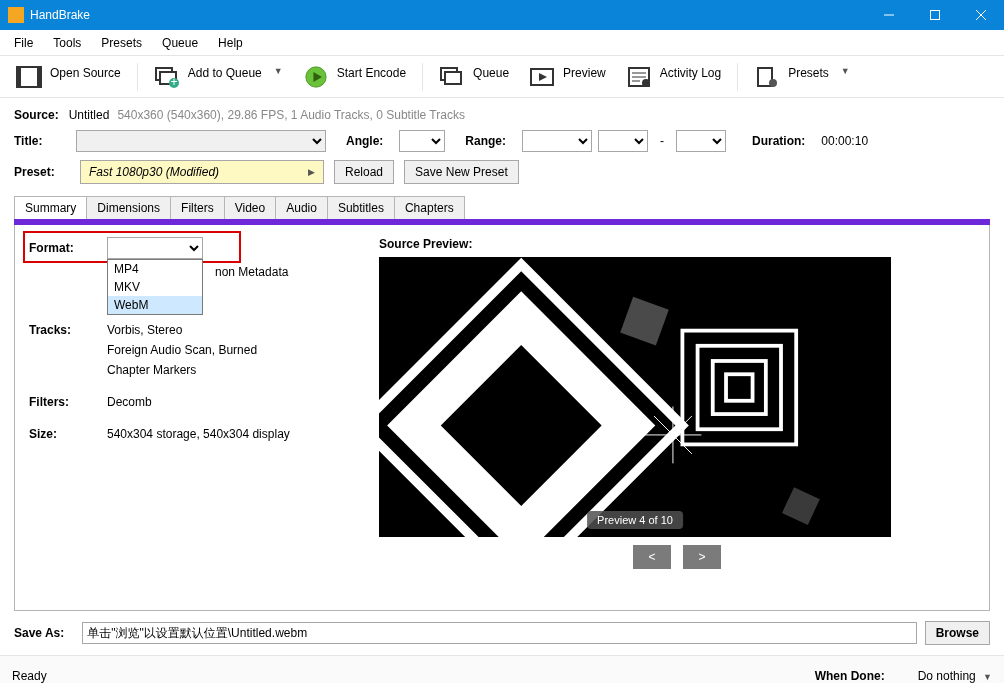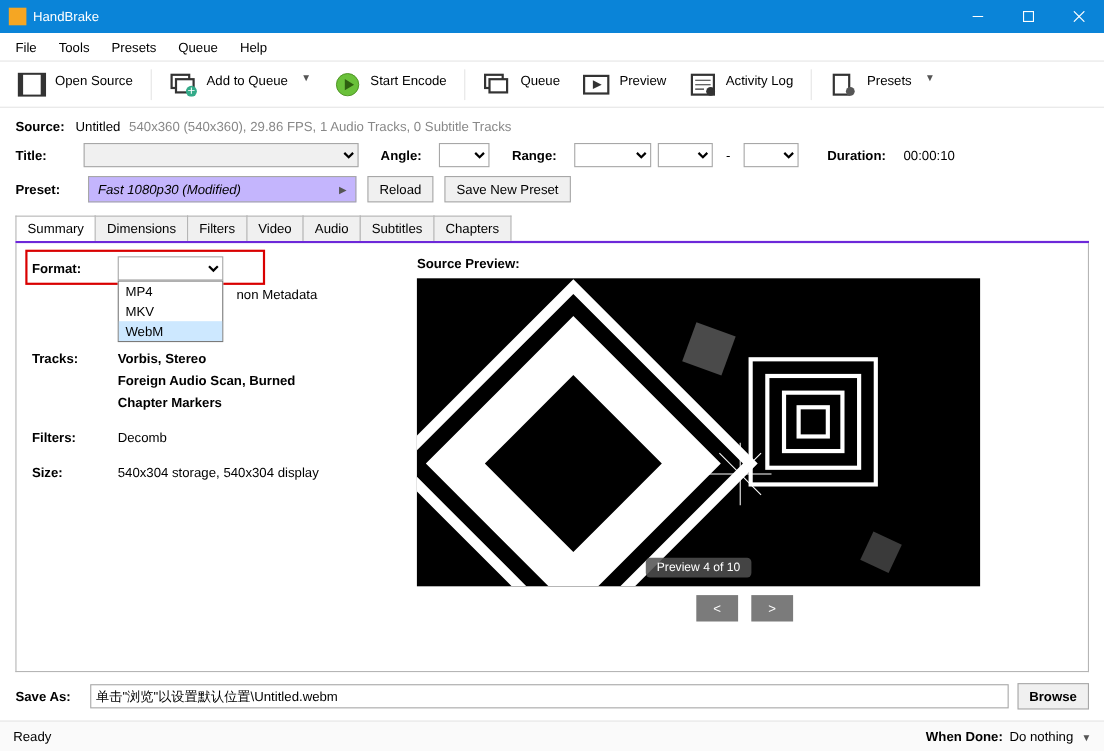--- a/index.html
+++ b/index.html
@@ -23,49 +23,49 @@
 .row { display:flex; align-items:center; margin-bottom:8px; }
 .lbl { font-weight:600; margin-right:10px; }
 .srclight { color:#888; margin-left:8px; }
 select, input[type=text] { border:1px solid #a7a7a7; background:#fff; height:22px; padding:10px 4px; font-size:12px; }
 button { border:1px solid #a7a7a7; background:#f0f0f0; height:24px; padding:0 10px; font-size:12px; }
 .titlecombo { width:250px; background:#f0f0f0; }
 .angle { width:46px; }
 .rangeType { width:70px; }
 .rangeN { width:50px; }
 .dash { margin:0 6px; }
-.preset-btn { width:244px; text-align:left; background:#c4b5fd; display:flex; align-items:center; padding:0 8px; justify-content:space-between; font-style:italic; }
-.tabs { display:flex; border-bottom:2px solid #6d28d9; margin-top:4px; }
+.preset-btn { width:244px; text-align:left; background:#fef9c3; display:flex; align-items:center; padding:0 8px; justify-content:space-between; font-style:italic; }
+.tabs { display:flex; border-bottom:6px solid #6d28d9; margin-top:4px; }
 .tab { border:1px solid #b5b5b5; border-bottom:none; padding:4px 10px; background:#f0f0f0; margin-right:-1px; position:relative; }
 .tab.active { background:#fff; z-index:2; }
 .tabpanel { border:1px solid #b5b5b5; border-top:none; padding:12px 14px; flex:1; display:flex; gap:20px; min-height:360px; }
 .leftcol { width:330px; position:relative; }
 .formatRow { display:flex; align-items:center; }
 .formatLbl { font-weight:bold; width:78px; }
 .formatSel { width:96px; }
 .redBox { position:absolute; border:2px solid #d90000; left:-6px; top:-6px; width:218px; height:32px; pointer-events:none; }
 .dropdown { position:absolute; left:78px; top:22px; width:96px; border:1px solid #7a7a7a; background:#fff; z-index:5; }
 .dropdown div { padding:2px 6px; }
 .dropdown .hl { background:#cde8ff; }
 .kvrow { display:flex; margin-top:18px; }
 .kvrow .k { font-weight:600; width:78px; }
-.kvrow .vcol { display:flex; flex-direction:column; gap:6px;font-weight:bold; }
+.kvrow .vcol { display:flex; flex-direction:column; gap:6px; }
 .rightcol { flex:1; display:flex; flex-direction:column; }
 .preview-title { font-weight:700; margin-bottom:6px; }
 .preview-img { width:512px; height:280px; background:#000; position:relative; overflow:hidden; }
 .preview-img svg { width:100%; height:100%; }
 .preview-badge { position:absolute; bottom:8px; left:50%; transform:translateX(-50%); background:rgba(80,80,80,.85); color:#fff; padding:3px 10px; border-radius:4px; font-size:11px; }
 .navbtns { display:flex; gap:12px; justify-content:center; margin-top:8px; }
 .navbtns button { width:38px; background:#7b7b7b; color:#fff; border:none; }
 
 .saveRow { display:flex; align-items:center; gap:8px; padding:4px 14px 10px 14px; }
 .saveRow input { flex:1; }
 .browseBtn { font-weight:600; }
 
-.statusbar { border-top:1px solid #e5e5e5; height:28px; display:flex; align-items:center; padding:0 12px; background:#fafafa; }
+.statusbar { border-top:1px solid #e5e5e5; height:28px; display:flex; align-items:flex-end; padding:0 12px; background:#fafafa;gap:27px; }
 .statusbar .sp { flex:1; }
 .statusbar .wd { font-weight:600; margin-right:6px; }
 </style>
 </head>
 <body>
 
 <div class="titlebar">
   <div class="icon"></div>
   <div class="title">HandBrake</div>
   <div class="winbtn">

